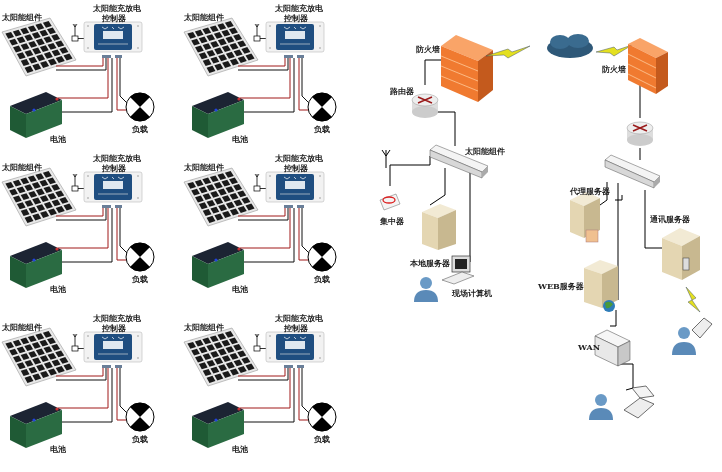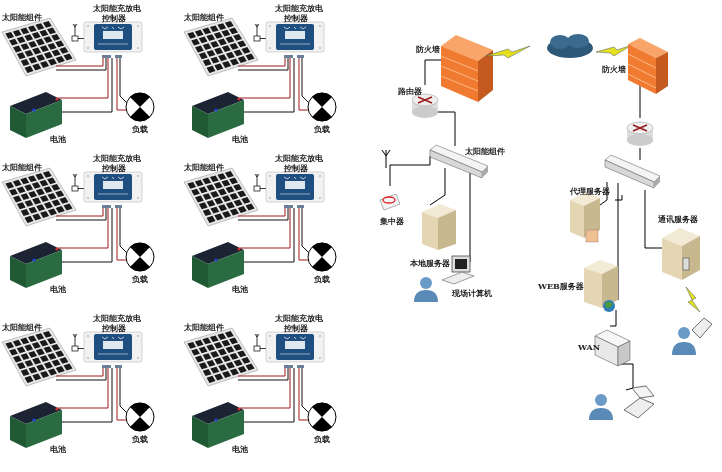--- a/index.html
+++ b/index.html
@@ -742,22 +742,22 @@
     </g>
 
     <g>
       <circle cx="231" cy="400" r="6" fill="#6a9ac6"></circle>
       <path d="M219,420 Q219,408 231,408 Q243,408 243,420 Z" fill="#5a8ab8"></path>
     </g>
   </svg>
 
   <div class="lbl" style="left:46px;top:44px">防火墙</div>
   <div class="lbl" style="left:232px;top:64px">防火墙</div>
-  <div class="lbl" style="left:28px;top:86px">路由器</div>
+  <div class="lbl" style="left:20px;top:86px">路由器</div>
   <div class="lbl" style="left:95px;top:146px">太阳能组件</div>
   <div class="lbl" style="left:10px;top:216px">集中器</div>
   <div class="lbl" style="left:40px;top:258px">本地服务器</div>
   <div class="lbl" style="left:82px;top:288px">现场计算机</div>
   <div class="lbl" style="left:200px;top:186px">代理服务器</div>
-  <div class="lbl" style="left:288px;top:214px">通讯服务器</div>
+  <div class="lbl" style="left:280px;top:214px">通讯服务器</div>
   <div class="lbl" style="left:168px;top:281px">WEB服务器</div>
   <div class="lbl" style="left:208px;top:342px">WAN</div>
 </div>
 
 </body></html>

